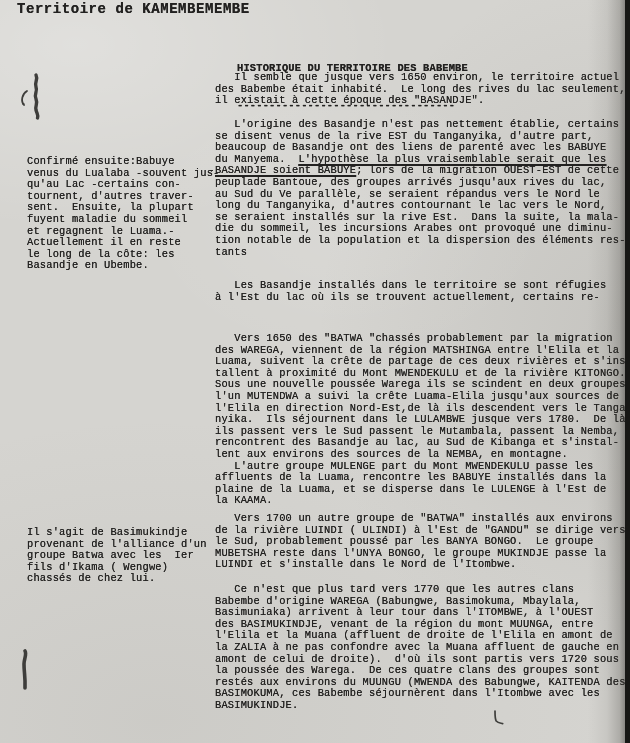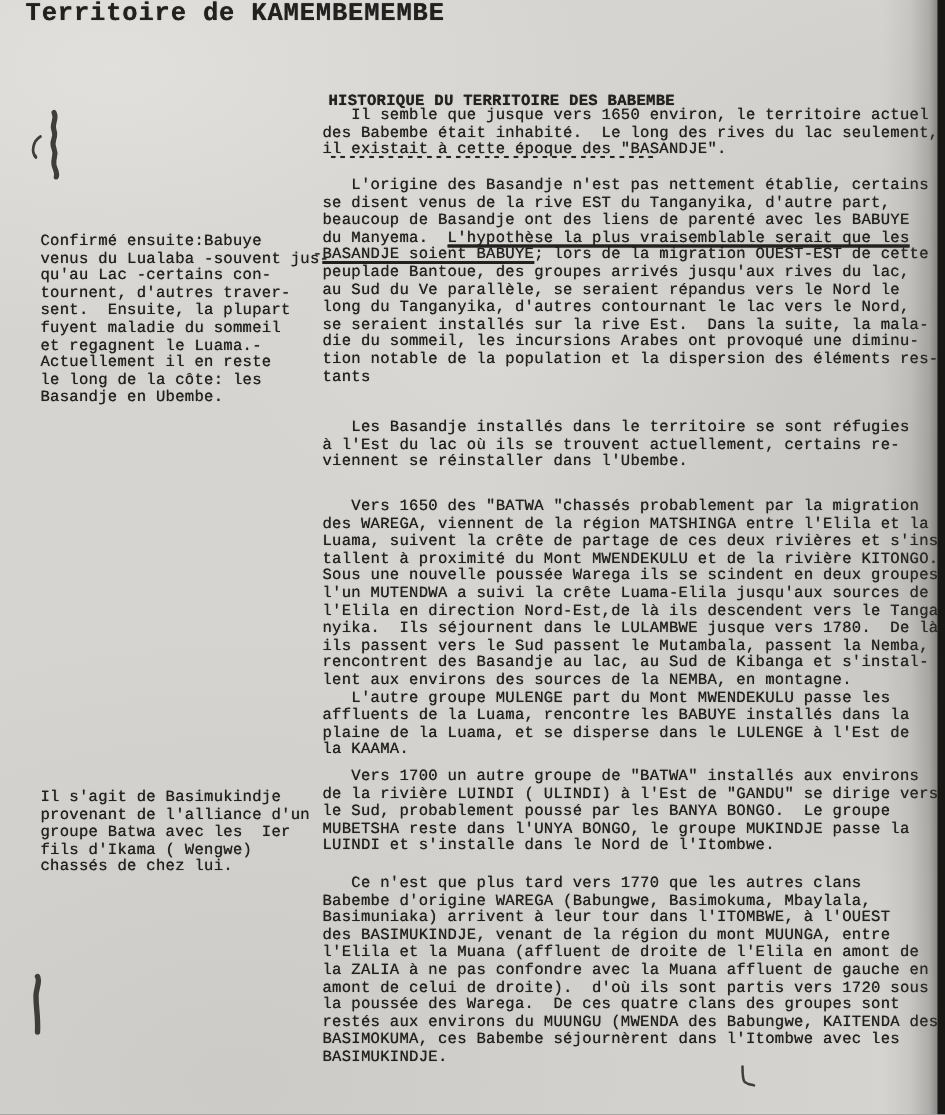--- a/index.html
+++ b/index.html
@@ -10,50 +10,50 @@
     background:
       radial-gradient(ellipse 520px 300px at 12% 6%, rgba(255,255,255,.28), rgba(255,255,255,0) 62%),
       radial-gradient(ellipse 420px 520px at 97% 45%, rgba(110,108,102,.14), rgba(0,0,0,0) 70%),
       radial-gradient(ellipse 620px 420px at 25% 97%, rgba(140,138,132,.12), rgba(0,0,0,0) 72%),
       radial-gradient(ellipse 300px 200px at 55% 30%, rgba(255,255,255,.10), rgba(0,0,0,0) 70%),
       var(--paper,#d5d4d0);
   }
   .block{position:absolute;white-space:pre;font-size:10.4px;letter-spacing:.18px;
          text-shadow:0 0 .5px rgba(28,28,26,.85);}
   .block .line{position:relative;height:11.6px;line-height:11.6px;}
-  .hdr{font-weight:bold;font-size:17px;letter-spacing:.55px;}
+  .hdr{font-weight:bold;font-size:14px;letter-spacing:.55px;}
   .hdr .line{height:11.55px;line-height:11.55px;}
   .title-block{font-weight:bold;}
   .title-block .line{height:13px;line-height:13px;}
   .u{text-decoration:underline;text-decoration-thickness:1.5px;text-underline-offset:1.8px;}
   .hang{position:absolute;left:-6.5px;}
   .edge-shade{position:absolute;top:0;right:0;width:42px;height:100%;pointer-events:none;
     background:linear-gradient(90deg, rgba(85,83,78,0) 0%, rgba(85,83,78,.10) 45%, rgba(70,68,63,.28) 75%, rgba(55,53,50,.55) 92%, #4a4946 100%);}
   .edge-black{position:absolute;top:0;right:0;width:5px;height:100%;background:var(--edge,#171715);}
   .ink{position:absolute;left:0;top:0;pointer-events:none;}
 </style>
 </head>
 <body>
 
 <div class="page" style="--paper: #d5d4d0; --ink: #222120; --edge: #171715;">
 
   <div class="block hdr" style="left:17px;top:4px;"><div class="line"><span>Territoire de KAMEMBEMEMBE</span></div></div>
 
-  <div class="block title-block" style="left:219px;top:38px;">
+  <div class="block title-block" style="left:237px;top:38px;">
     <div class="line">HISTORIQUE DU TERRITOIRE DES BABEMBE</div>
     <div class="line">----------------------------------</div>
   </div>
 
   <div class="block" style="left:27px;top:156px;"><div class="line"><span>Confirmé ensuite:Babuye</span></div><div class="line"><span>venus du Lualaba -souvent jus-</span></div><div class="line"><span>qu'au Lac -certains con-</span></div><div class="line"><span>tournent, d'autres traver-</span></div><div class="line"><span>sent.  Ensuite, la plupart</span></div><div class="line"><span>fuyent maladie du sommeil</span></div><div class="line"><span>et regagnent le Luama.-</span></div><div class="line"><span>Actuellement il en reste</span></div><div class="line"><span>le long de la côte: les</span></div><div class="line"><span>Basandje en Ubembe.</span></div></div>
 
   <div class="block" style="left:27px;top:512px;margin-top:15px;"><div class="line"><span>Il s'agit de Basimukindje</span></div><div class="line"><span>provenant de l'alliance d'un</span></div><div class="line"><span>groupe Batwa avec les  Ier</span></div><div class="line"><span>fils d'Ikama ( Wengwe)</span></div><div class="line"><span>chassés de chez lui.</span></div></div>
 
   <div class="block" style="left:215px;top:72px;"><div class="line"><span>   Il semble que jusque vers 1650 environ, le territoire actuel</span></div><div class="line"><span>des Babembe était inhabité.  Le long des rives du lac seulement,</span></div><div class="line"><span>il existait à cette époque des "BASANDJE".</span></div></div>
   <div class="block" style="left:215px;top:119px;"><div class="line"><span>   L'origine des Basandje n'est pas nettement établie, certains</span></div><div class="line"><span>se disent venus de la rive EST du Tanganyika, d'autre part,</span></div><div class="line"><span>beaucoup de Basandje ont des liens de parenté avec les BABUYE</span></div><div class="line"><span>du Manyema.  </span><span class="u">L'hypothèse la plus vraisemblable serait que les</span></div><div class="line"><span class="hang">-</span><span class="u">BASANDJE soient BABUYE</span><span>; lors de la migration OUEST-EST de cette</span></div><div class="line"><span>peuplade Bantoue, des groupes arrivés jusqu'aux rives du lac,</span></div><div class="line"><span>au Sud du Ve parallèle, se seraient répandus vers le Nord le</span></div><div class="line"><span>long du Tanganyika, d'autres contournant le lac vers le Nord,</span></div><div class="line"><span>se seraient installés sur la rive Est.  Dans la suite, la mala-</span></div><div class="line"><span>die du sommeil, les incursions Arabes ont provoqué une diminu-</span></div><div class="line"><span>tion notable de la population et la dispersion des éléments res-</span></div><div class="line"><span>tants</span></div></div>
-  <div class="block" style="left:215px;top:280px;"><div class="line"><span>   Les Basandje installés dans le territoire se sont réfugies</span></div><div class="line"><span>à l'Est du lac où ils se trouvent actuellement, certains re-</span></div><div class="line"><span>viennent se réinstaller dans l'Ubembe.</span></div></div>
+  <div class="block" style="left:215px;top:280px;"><div class="line"><span>   Les Basandje installés dans le territoire se sont réfugies</span></div><div class="line"><span>à l'Est du lac où ils se trouvent actuellement, certains re-</span></div></div>
   <div class="block" style="left:215px;top:333px;"><div class="line"><span>   Vers 1650 des "BATWA "chassés probablement par la migration</span></div><div class="line"><span>des WAREGA, viennent de la région MATSHINGA entre l'Elila et la</span></div><div class="line"><span>Luama, suivent la crête de partage de ces deux rivières et s'ins-</span></div><div class="line"><span>tallent à proximité du Mont MWENDEKULU et de la rivière KITONGO.</span></div><div class="line"><span>Sous une nouvelle poussée Warega ils se scindent en deux groupes</span></div><div class="line"><span>l'un MUTENDWA a suivi la crête Luama-Elila jusqu'aux sources de</span></div><div class="line"><span>l'Elila en direction Nord-Est,de là ils descendent vers le Tanga-</span></div><div class="line"><span>nyika.  Ils séjournent dans le LULAMBWE jusque vers 1780.  De là</span></div><div class="line"><span>ils passent vers le Sud passent le Mutambala, passent la Nemba,</span></div><div class="line"><span>rencontrent des Basandje au lac, au Sud de Kibanga et s'instal-</span></div><div class="line"><span>lent aux environs des sources de la NEMBA, en montagne.</span></div><div class="line"><span>   L'autre groupe MULENGE part du Mont MWENDEKULU passe les</span></div><div class="line"><span>affluents de la Luama, rencontre les BABUYE installés dans la</span></div><div class="line"><span>plaine de la Luama, et se disperse dans le LULENGE à l'Est de</span></div><div class="line"><span>la KAAMA.</span></div></div>
   <div class="block" style="left:215px;top:513px;"><div class="line"><span>   Vers 1700 un autre groupe de "BATWA" installés aux environs</span></div><div class="line"><span>de la rivière LUINDI ( ULINDI) à l'Est de "GANDU" se dirige vers</span></div><div class="line"><span>le Sud, probablement poussé par les BANYA BONGO.  Le groupe</span></div><div class="line"><span>MUBETSHA reste dans l'UNYA BONGO, le groupe MUKINDJE passe la</span></div><div class="line"><span>LUINDI et s'installe dans le Nord de l'Itombwe.</span></div></div>
   <div class="block" style="left:215px;top:584px;"><div class="line"><span>   Ce n'est que plus tard vers 1770 que les autres clans</span></div><div class="line"><span>Babembe d'origine WAREGA (Babungwe, Basimokuma, Mbaylala,</span></div><div class="line"><span>Basimuniaka) arrivent à leur tour dans l'ITOMBWE, à l'OUEST</span></div><div class="line"><span>des BASIMUKINDJE, venant de la région du mont MUUNGA, entre</span></div><div class="line"><span>l'Elila et la Muana (affluent de droite de l'Elila en amont de</span></div><div class="line"><span>la ZALIA à ne pas confondre avec la Muana affluent de gauche en</span></div><div class="line"><span>amont de celui de droite).  d'où ils sont partis vers 1720 sous</span></div><div class="line"><span>la poussée des Warega.  De ces quatre clans des groupes sont</span></div><div class="line"><span>restés aux environs du MUUNGU (MWENDA des Babungwe, KAITENDA des</span></div><div class="line"><span>BASIMOKUMA, ces Babembe séjournèrent dans l'Itombwe avec les</span></div><div class="line"><span>BASIMUKINDJE.</span></div></div>
 
   <svg class="ink" width="630" height="743" viewBox="0 0 630 743">
     <g stroke="#2e2d2b" fill="none" stroke-linecap="round" opacity="0.9">
       <path d="M36 75 c2.5 5 -2 7 0 12 c2 5 -2.5 7 0 12 c2 5 -1 6 0 11 c1 4 2.5 5 1.5 8" stroke-width="3.4"></path>
       <path d="M27 91 c-5 3 -6.5 10 -3 14" stroke-width="1.8"></path>
       <circle cx="23.5" cy="104" r="1.1" fill="#2e2d2b" stroke="none"></circle>
       <path d="M25 651 c2 3 -1 8 -1 13 c0 9 1.5 13 1 24" stroke-width="3.6"></path>

